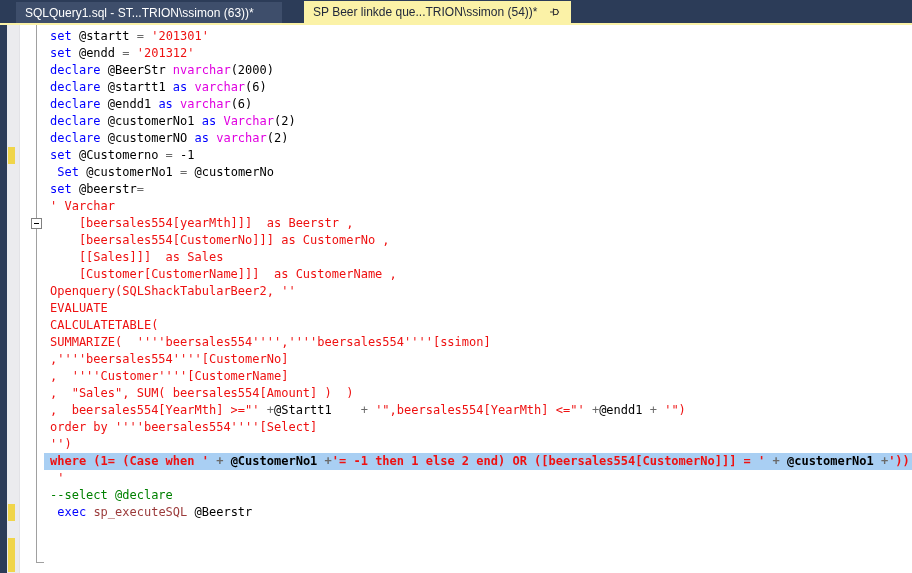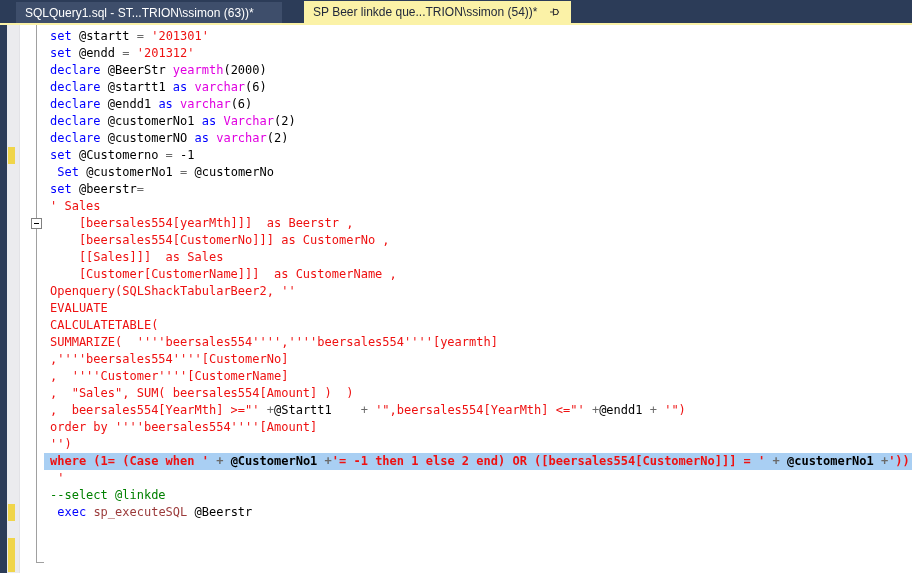--- a/index.html
+++ b/index.html
@@ -82,46 +82,46 @@
 
   <div class="foldline-v"></div>
   <div class="foldline-corner"></div>
   <div class="foldbox">
       <span></span>
     </div>
 
   <div class="code">
       <div class="line"><span class="tk-kw">set</span><span class="tk-pl"> @startt </span><span class="tk-op">=</span><span class="tk-pl"> </span><span class="tk-str">'201301'</span></div>
       <div class="line"><span class="tk-kw">set</span><span class="tk-pl"> @endd </span><span class="tk-op">=</span><span class="tk-pl"> </span><span class="tk-str">'201312'</span></div>
-      <div class="line"><span class="tk-kw">declare</span><span class="tk-pl"> @BeerStr </span><span class="tk-ty">yearmth</span><span class="tk-pl">(2000)</span></div>
+      <div class="line"><span class="tk-kw">declare</span><span class="tk-pl"> @BeerStr </span><span class="tk-ty">nvarchar</span><span class="tk-pl">(2000)</span></div>
       <div class="line"><span class="tk-kw">declare</span><span class="tk-pl"> @startt1 </span><span class="tk-kw">as</span><span class="tk-pl"> </span><span class="tk-ty">varchar</span><span class="tk-pl">(6)</span></div>
       <div class="line"><span class="tk-kw">declare</span><span class="tk-pl"> @endd1 </span><span class="tk-kw">as</span><span class="tk-pl"> </span><span class="tk-ty">varchar</span><span class="tk-pl">(6)</span></div>
       <div class="line"><span class="tk-kw">declare</span><span class="tk-pl"> @customerNo1 </span><span class="tk-kw">as</span><span class="tk-pl"> </span><span class="tk-ty">Varchar</span><span class="tk-pl">(2)</span></div>
       <div class="line"><span class="tk-kw">declare</span><span class="tk-pl"> @customerNO </span><span class="tk-kw">as</span><span class="tk-pl"> </span><span class="tk-ty">varchar</span><span class="tk-pl">(2)</span></div>
       <div class="line"><span class="tk-kw">set</span><span class="tk-pl"> @Customerno </span><span class="tk-op">=</span><span class="tk-pl"> -1</span></div>
       <div class="line"><span class="tk-pl"> </span><span class="tk-kw">Set</span><span class="tk-pl"> @customerNo1 </span><span class="tk-op">=</span><span class="tk-pl"> @customerNo</span></div>
       <div class="line"><span class="tk-kw">set</span><span class="tk-pl"> @beerstr</span><span class="tk-op">=</span></div>
-      <div class="line"><span class="tk-str">' Sales</span></div>
+      <div class="line"><span class="tk-str">' Varchar</span></div>
       <div class="line"><span class="tk-str">    [beersales554[yearMth]]]  as Beerstr ,</span></div>
       <div class="line"><span class="tk-str">    [beersales554[CustomerNo]]] as CustomerNo ,</span></div>
       <div class="line"><span class="tk-str">    [[Sales]]]  as Sales</span></div>
       <div class="line"><span class="tk-str">    [Customer[CustomerName]]]  as CustomerName ,</span></div>
       <div class="line"><span class="tk-str">Openquery(SQLShackTabularBeer2, ''</span></div>
       <div class="line"><span class="tk-str">EVALUATE</span></div>
       <div class="line"><span class="tk-str">CALCULATETABLE(</span></div>
-      <div class="line"><span class="tk-str">SUMMARIZE(  ''''beersales554'''',''''beersales554''''[yearmth]</span></div>
+      <div class="line"><span class="tk-str">SUMMARIZE(  ''''beersales554'''',''''beersales554''''[ssimon]</span></div>
       <div class="line"><span class="tk-str">,''''beersales554''''[CustomerNo]</span></div>
       <div class="line"><span class="tk-str">,  ''''Customer''''[CustomerName]</span></div>
       <div class="line"><span class="tk-str">,  "Sales", SUM( beersales554[Amount] )  )</span></div>
       <div class="line"><span class="tk-str">,  beersales554[YearMth] &gt;="' </span><span class="tk-op">+</span><span class="tk-pl">@Startt1    </span><span class="tk-op">+</span><span class="tk-str"> '",beersales554[YearMth] &lt;="' </span><span class="tk-op">+</span><span class="tk-pl">@endd1</span><span class="tk-op"> + </span><span class="tk-str">'")</span></div>
-      <div class="line"><span class="tk-str">order by ''''beersales554''''[Amount]</span></div>
+      <div class="line"><span class="tk-str">order by ''''beersales554''''[Select]</span></div>
       <div class="line"><span class="tk-str">'')</span></div>
       <div class="line selected"><span class="tk-str">where (1= (Case when ' </span><span class="tk-op">+</span><span class="tk-pl"> @CustomerNo1 </span><span class="tk-op">+</span><span class="tk-str">'= -1 then 1 else 2 end) OR ([beersales554[CustomerNo]]] = ' </span><span class="tk-op">+</span><span class="tk-pl"> @customerNo1 </span><span class="tk-op">+</span><span class="tk-str">'))</span></div>
       <div class="line"><span class="tk-str"> '</span></div>
-      <div class="line"><span class="tk-cm">--select @linkde</span></div>
+      <div class="line"><span class="tk-cm">--select @declare</span></div>
       <div class="line"><span class="tk-pl"> </span><span class="tk-kw">exec</span><span class="tk-pl"> </span><span class="tk-sp">sp_executeSQL</span><span class="tk-pl"> @Beerstr</span></div>
     </div>
 
 <div class="changebar" style="top: 147px;"></div>
     <div class="changebar" style="top: 504px;"></div>
     <div class="changebar" style="top: 538px;"></div>
     <div class="changebar" style="top: 555px;"></div>
   </div>
 
 </body></html>

